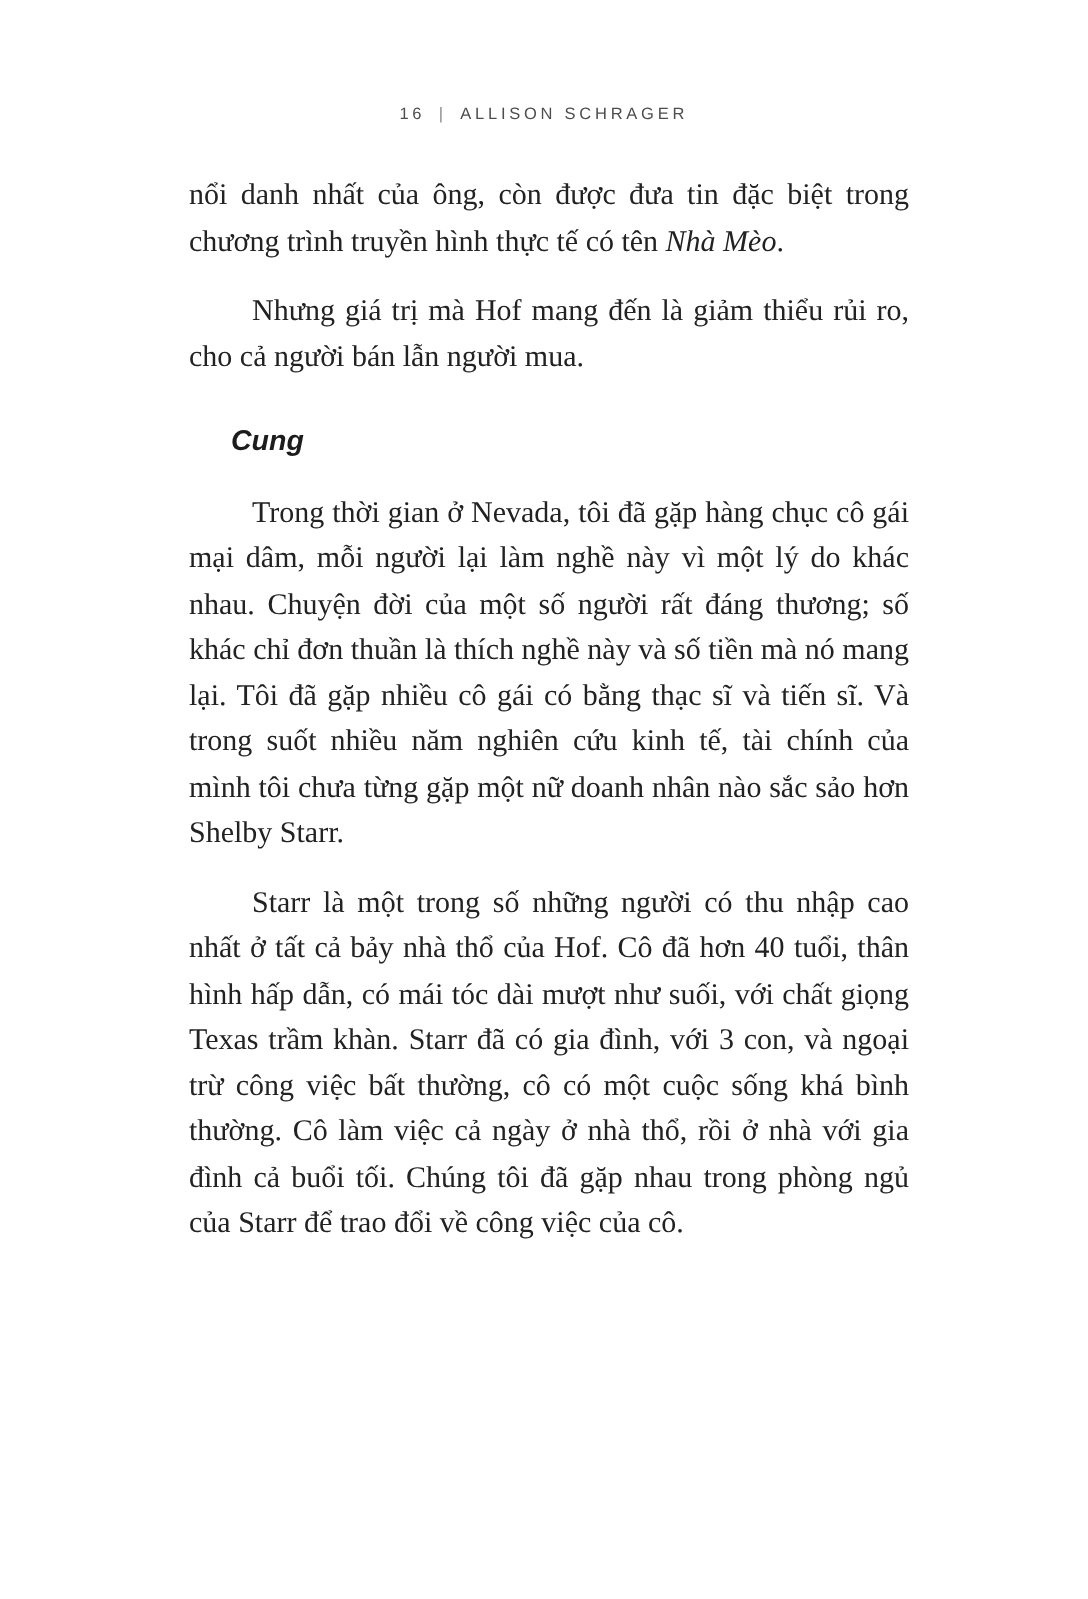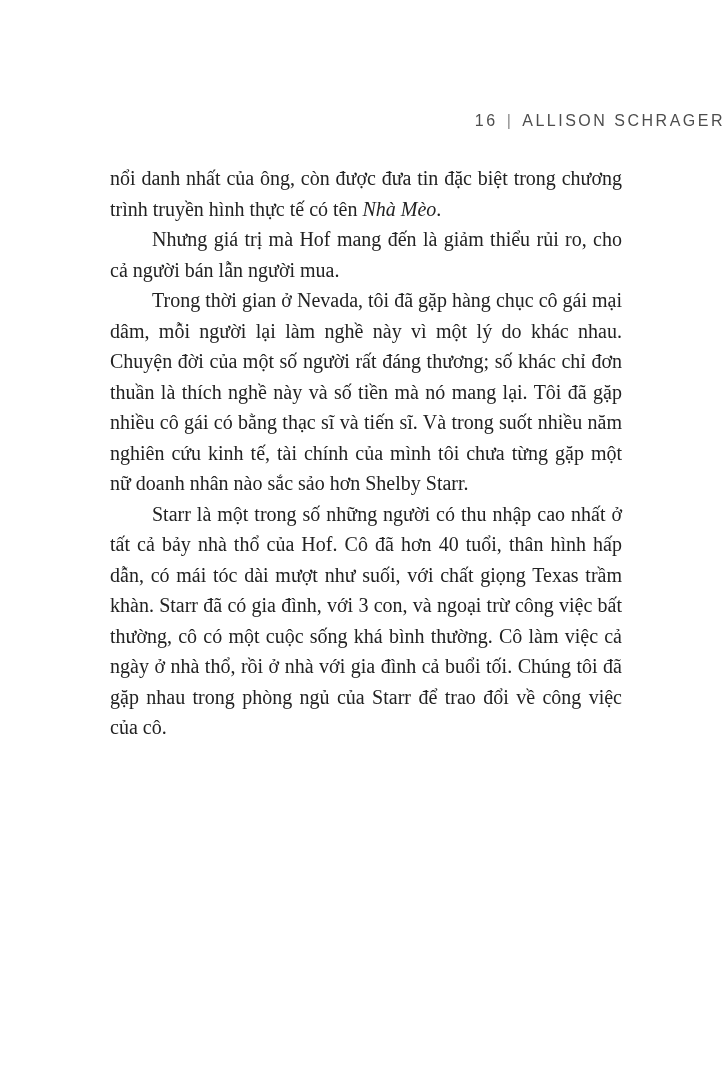--- a/index.html
+++ b/index.html
@@ -10,43 +10,43 @@
   .page {
     position: relative;
     width: 725px;
     height: 1066px;
     background: #ffffff;
     overflow: hidden;
     font-family: "Liberation Serif", "DejaVu Serif", serif;
     color: #222222;
   }
   .running-header {
-    padding-top: 112px;
-    text-align: right;
+    padding-top: 70px;
+    text-align: center;
     font-family: "Liberation Sans", "DejaVu Sans", sans-serif;
-    font-size: 16px;
+    font-size: 11px;
     font-weight: 500;
     letter-spacing: 2.5px;
     color: #4d4d4d;
     white-space: nowrap;
   }
   .running-header .divider {
     margin: 0 9px;
     color: #8a8a8a;
     font-weight: 300;
   }
   .text-block {
     width: 512px;
     margin: 33px 103px 0 110px;
     font-size: 20px;
     line-height: 30.5px;
     text-align: justify;
   }
   .text-block p {
-    margin: 0;
+    margin: 16px;
     padding: 0;
     text-indent: 42px;
   }
   .text-block p.no-indent {
     text-indent: 0;
   }
   .section-heading {
     font-family: "Liberation Sans", "DejaVu Sans", sans-serif;
     font-weight: bold;
     font-style: italic;
@@ -69,20 +69,21 @@
   <div class="running-header">
     <span>16</span><span class="divider">|</span><span>ALLISON SCHRAGER</span>
   </div>
 
   <div class="text-block">
 
     <p class="no-indent"><span>nổi danh nhất của ông, còn được đưa tin đặc biệt trong chương trình truyền hình thực tế có tên </span><em class="book-title">Nhà Mèo</em><span>.</span></p>
 
     <p>Nhưng giá trị mà Hof mang đến là giảm thiểu rủi ro, cho cả người bán lẫn người mua.</p>
 
+    <h2 class="section-heading">Cung</h2>
 
     <p>Trong thời gian ở Nevada, tôi đã gặp hàng chục cô gái mại dâm, mỗi người lại làm nghề này vì một lý do khác nhau. Chuyện đời của một số người rất đáng thương; số khác chỉ đơn thuần là thích nghề này và số tiền mà nó mang lại. Tôi đã gặp nhiều cô gái có bằng thạc sĩ và tiến sĩ. Và trong suốt nhiều năm nghiên cứu kinh tế, tài chính của mình tôi chưa từng gặp một nữ doanh nhân nào sắc sảo hơn Shelby Starr.</p>
 
     <p>Starr là một trong số những người có thu nhập cao nhất ở tất cả bảy nhà thổ của Hof. Cô đã hơn 40 tuổi, thân hình hấp dẫn, có mái tóc dài mượt như suối, với chất giọng Texas trầm khàn. Starr đã có gia đình, với 3 con, và ngoại trừ công việc bất thường, cô có một cuộc sống khá bình thường. Cô làm việc cả ngày ở nhà thổ, rồi ở nhà với gia đình cả buổi tối. Chúng tôi đã gặp nhau trong phòng ngủ của Starr để trao đổi về công việc của cô.</p>
 
 
   </div>
 
 </div>
 

